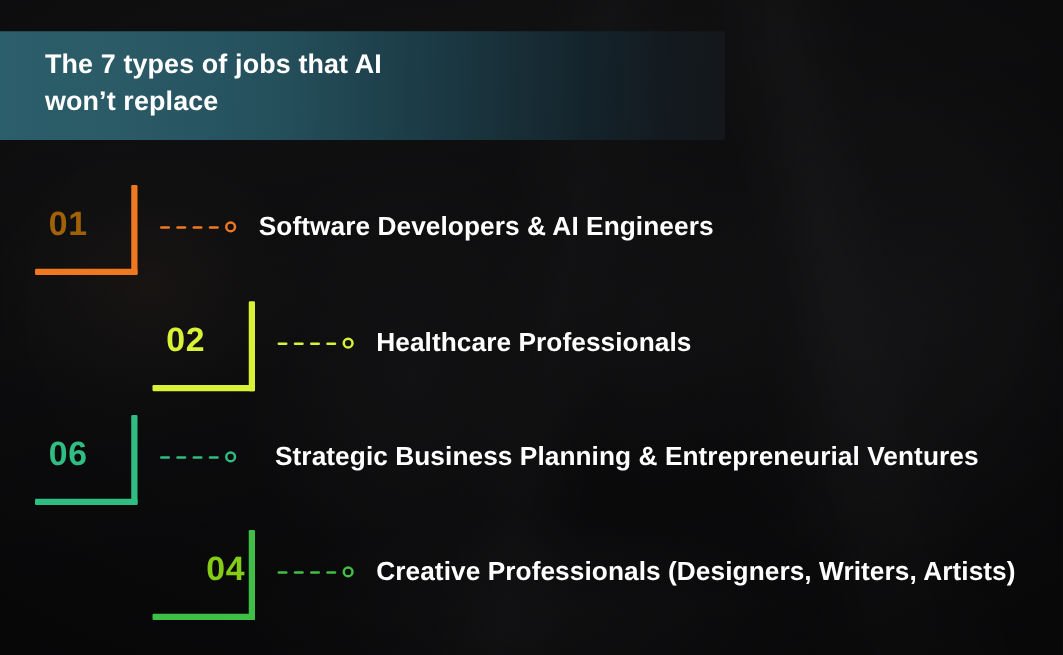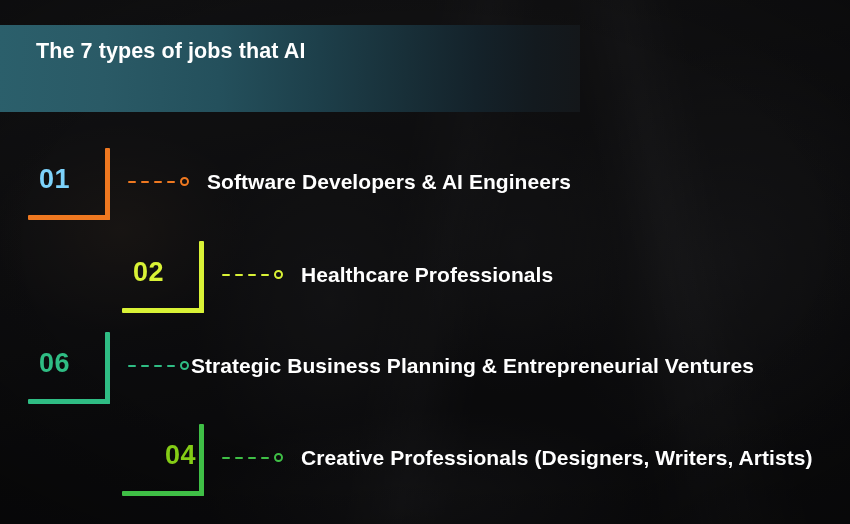--- a/index.html
+++ b/index.html
@@ -155,29 +155,30 @@
 
   <div class="bg-base"></div>
   <div class="bg-tex"></div>
   <div class="bg-streaks"></div>
   <div class="bg-dim"></div>
   <div class="bg-vignette"></div>
 
   <div class="header-band"></div>
   <div class="header-title">
     <span>The 7 types of jobs that AI</span><br>
+    <span>won’t replace</span>
   </div>
 
 
   <div class="row" style="left:28px; top:148px;">
     <div class="bracket">
       <span class="v" style="background:#ef7820;"></span>
       <span class="h" style="background:#ef7820;"></span>
     </div>
-    <span class="num" style="color:#7dd3fc;">01</span>
+    <span class="num" style="color:#a16207;">01</span>
     <span class="connector" style="left:100px; top:29px; color:#ef7820;">
       <i class="dash" style="background:#ef7820;"></i>
         <i class="dash" style="background:#ef7820;"></i>
         <i class="dash" style="background:#ef7820;"></i>
         <i class="dash" style="background:#ef7820;"></i>
         <i class="dot"></i>
     </span>
     <span class="row-label" style="left:179px; top:22px;">Software Developers &amp; AI Engineers</span>
   </div>
 
@@ -203,21 +204,21 @@
       <span class="h" style="background:#2fbd84;"></span>
     </div>
     <span class="num" style="color:#2fbd84;">06</span>
     <span class="connector" style="left:100px; top:29px; color:#2fbd84;">
       <i class="dash" style="background:#2fbd84;"></i>
         <i class="dash" style="background:#2fbd84;"></i>
         <i class="dash" style="background:#2fbd84;"></i>
         <i class="dash" style="background:#2fbd84;"></i>
         <i class="dot"></i>
     </span>
-    <span class="row-label" style="left:163px; top:22px;">Strategic Business Planning &amp; Entrepreneurial Ventures</span>
+    <span class="row-label" style="left:192px; top:22px;">Strategic Business Planning &amp; Entrepreneurial Ventures</span>
   </div>
 
   <div class="row" style="left:122px; top:424px;">
     <div class="bracket">
       <span class="v" style="background:#3fbf46;"></span>
       <span class="h" style="background:#3fbf46;"></span>
     </div>
     <span class="num" style="color:#84cc16;margin-left:32px;">04</span>
     <span class="connector" style="left:100px; top:29px; color:#3fbf46;">
       <i class="dash" style="background:#3fbf46;"></i>

